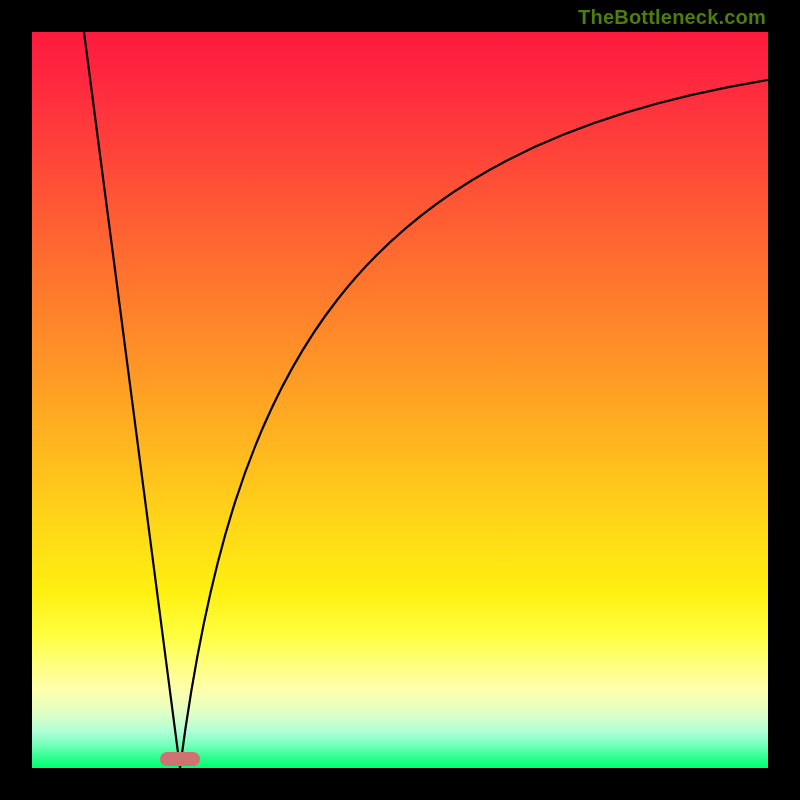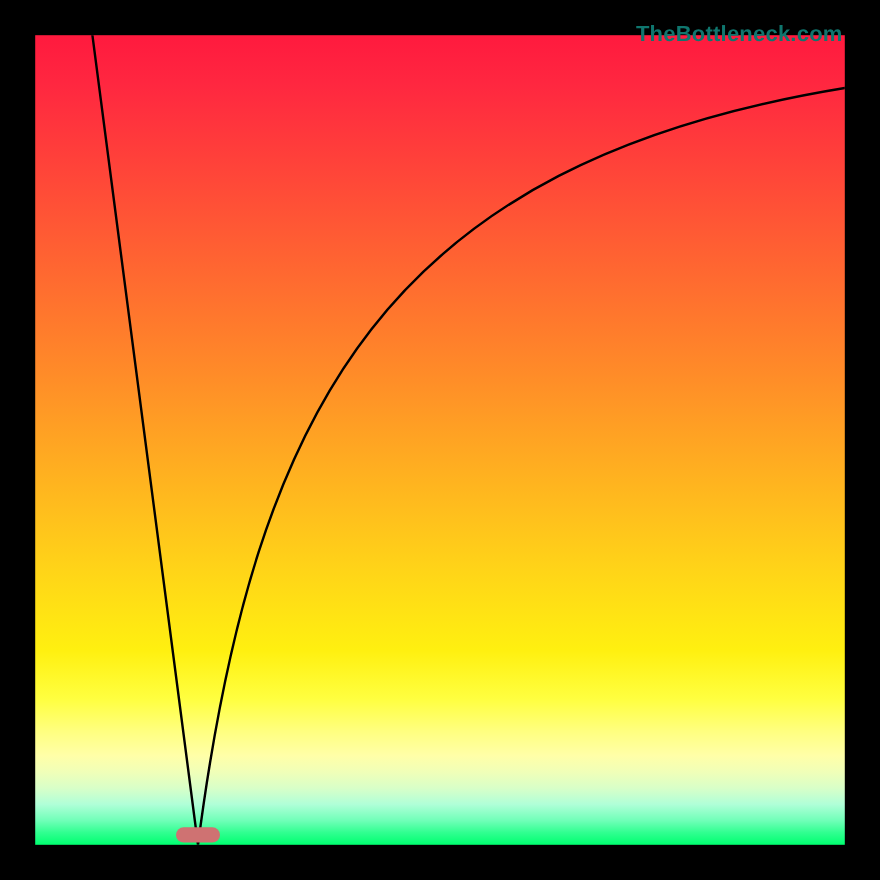--- a/index.html
+++ b/index.html
@@ -31,26 +31,26 @@
       #f0ffb8 91%,
       #d8ffc8 93%,
       #b0ffd8 95%,
       #70ffb8 97%,
       #30ff90 98.5%,
       #00ff70 100%
     );
   }
   .watermark {
     position: absolute;
-    top: 20px;
+    top: 6px;
     right: 34px;
     font-family: Arial, Helvetica, sans-serif;
     font-size: 20px;
     font-weight: bold;
-    color: #0f766e;
+    color: #4d7c0f;
     letter-spacing: 0.2px;
   }
   .curve-svg {
     position: absolute;
     left: 0;
     top: 0;
     width: 736px;
     height: 736px;
   }
   .curve-path {

